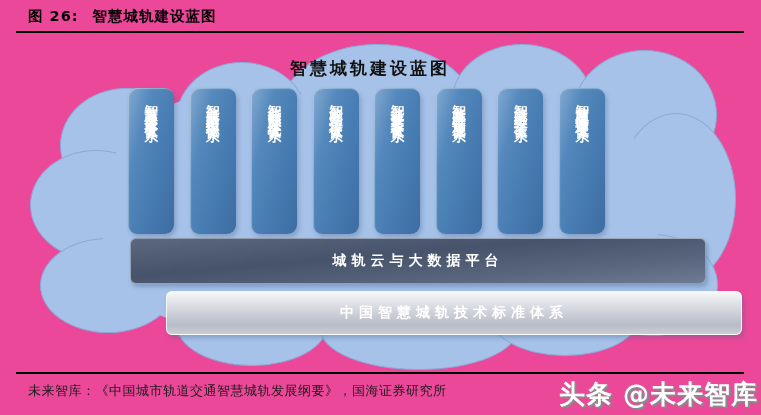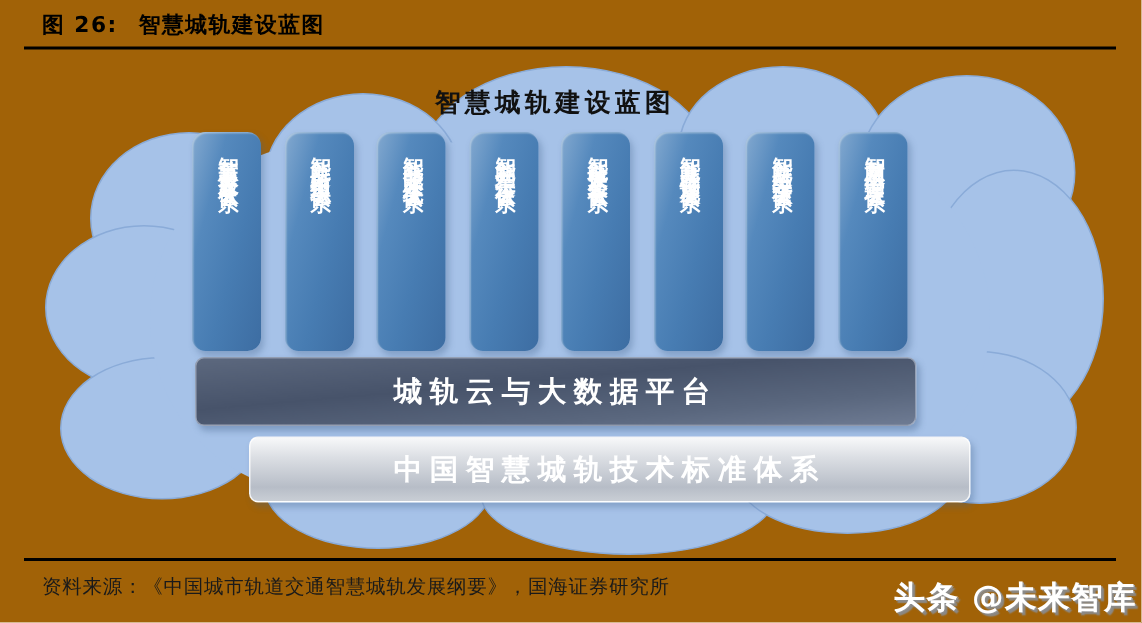--- a/index.html
+++ b/index.html
@@ -2,21 +2,21 @@
 <html><head>
 <meta charset="utf-8">
 <style>
   * { margin: 0; padding: 0; box-sizing: border-box; }
   html, body { background: #ffffff; }
   body { font-family: "DejaVu Sans", "Liberation Sans", sans-serif; }
   .page {
     position: relative;
     width: 761px;
     height: 415px;
-    background: #a16207;
+    background: #ec4899;
     overflow: hidden;
   }
 
   
   .fig-header {
     position: absolute;
     left: 28px; top: 7px;
     font-size: 14.5px;
     font-weight: bold;
     color: #000000;
@@ -88,28 +88,28 @@
     font-weight: bold;
     color: #ffffff;
     letter-spacing: 3.5px;
     line-height: 1;
   }
 
   
   .bar {
     position: absolute;
     left: 130px;
-    width: 481px;
+    width: 576px;
     border-radius: 6px;
     display: flex;
     align-items: center;
     justify-content: center;
     color: #ffffff;
     font-weight: bold;
-    font-size: 19px;
+    font-size: 14px;
     letter-spacing: 5px;
     white-space: nowrap;
     z-index: 5;
   }
   .bar-platform {
     top: 238px;
     height: 46px;
     background: linear-gradient(175deg, #5c687e 0%, #47536a 40%, #5a677e 75%, #6e7b93 100%);
     border: 1px solid rgba(200, 210, 225, 0.55);
     box-shadow: 2px 3px 4px rgba(70, 100, 140, 0.4);
@@ -128,21 +128,21 @@
     position: absolute;
     left: 28px; top: 382px;
     font-size: 13px;
     color: #1a1a1a;
     letter-spacing: 0.5px;
     white-space: nowrap;
   }
   .watermark {
     position: absolute;
     right: 3px; bottom: 3px;
-    font-size: 21px;
+    font-size: 26px;
     font-weight: bold;
     color: #ffffff;
     text-shadow: 2px 2px 1px #8a8a8a, 1px 1px 0 #9a9a9a;
     letter-spacing: 1px;
     white-space: nowrap;
     z-index: 8;
   }
 </style>
 </head>
 <body>
@@ -197,16 +197,16 @@
       <div class="pillar">
           <span class="pillar-text">智慧网络管理体系</span>
         </div>
     </div>
 
     <div class="bar bar-platform">城轨云与大数据平台</div>
     <div class="bar bar-standard">中国智慧城轨技术标准体系</div>
   </div>
 
   <div class="rule rule-bottom"></div>
-  <div class="source-text">资料来源：《中国城市轨道交通智慧城轨发展纲要》，国海证券研究所</div>
+  <div class="source-text">未来智库：《中国城市轨道交通智慧城轨发展纲要》，国海证券研究所</div>
   <div class="watermark">头条 @未来智库</div>
 
 </div>
 
 </body></html>

